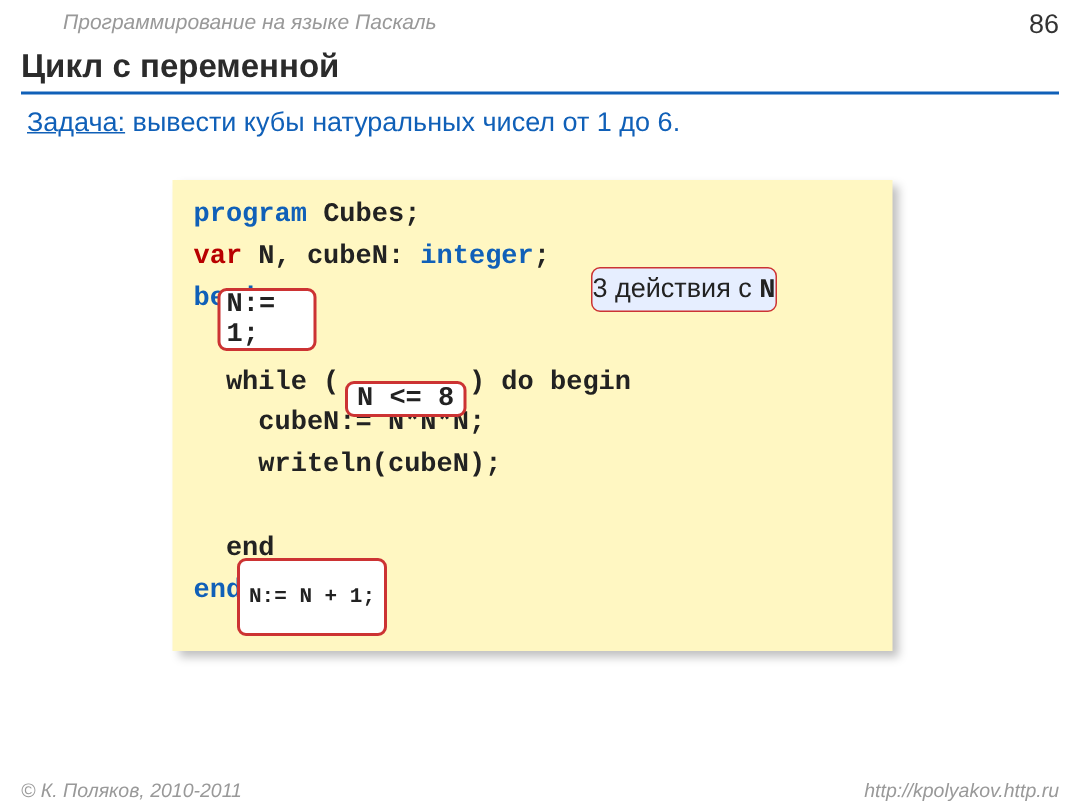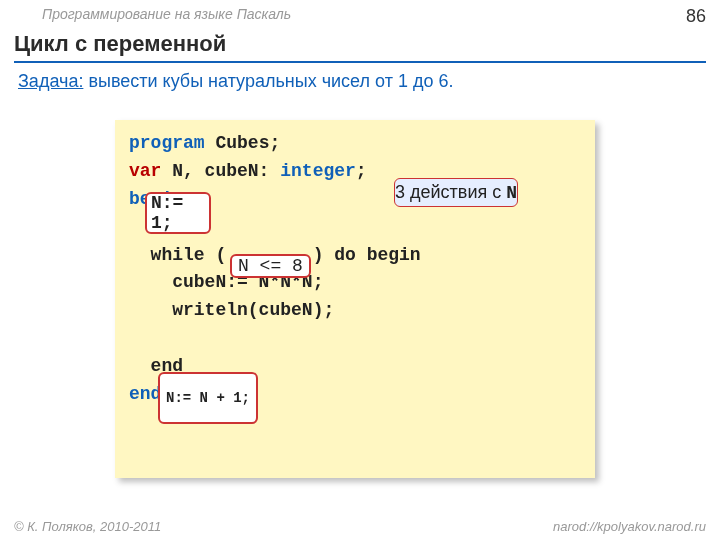--- a/index.html
+++ b/index.html
@@ -23,21 +23,21 @@
     border-bottom: 2px solid #1060b8;
   }
   .task {
     margin: 8px 18px 10px 18px;
     font-size: 18px; color: #1060b8;
   }
   .task-label { text-decoration: underline; }
   .codebox {
     position: absolute;
     left: 115px; top: 120px;
-    width: 480px; height: 358px;
+    width: 480px; height: 314px;
     background: #fff7c2;
     box-shadow: 4px 4px 6px rgba(0,0,0,0.25);
     font-family: "Courier New", monospace;
     font-size: 18px; font-weight: bold;
     color: #222;
     padding: 10px 14px;
   }
   .codebox .line { line-height: 1.55; white-space: pre; }
   .kw-var { color: #b80000; }
   .kw-blue { color: #1060b8; }
@@ -52,21 +52,21 @@
     left: 279px; top: 58px;
     font-family: Arial, sans-serif; font-weight: normal;
     font-size: 18px; color: #222;
   }
   .cond-box {
     position: absolute;
     left: 115px; top: 134px;
     border: 2px solid #c33; border-radius: 6px;
     background: #fff;
     padding: 0 6px;
-    font-family: "Courier New", monospace; font-weight: normal; font-size: 18px;
+    font-family: "Courier New", monospace; font-weight: bold; font-size: 18px;
   }
   .init-box {
     position: absolute;
     left: 30px; top: 72px;
     width: 66px; height: 42px;
     border: 2px solid #c33; border-radius: 6px;
     background: #fff;
     font-family: "Courier New", monospace; font-weight: bold; font-size: 18px;
     padding: 0 4px; line-height: 1.1;
   }
@@ -122,14 +122,14 @@
   <div class="incr-box">
     <span>N:= N + 1;</span>
   </div>
   <div class="callout actions">
     <span>3 действия с </span><span class="mono-n">N</span>
   </div>
 </div>
 
 <div class="footer">
   <span>© К. Поляков, 2010-2011</span>
-  <span>narod://kpolyakov.narod.ru</span>
+  <span>http://kpolyakov.http.ru</span>
 </div>
 
 </body></html>

